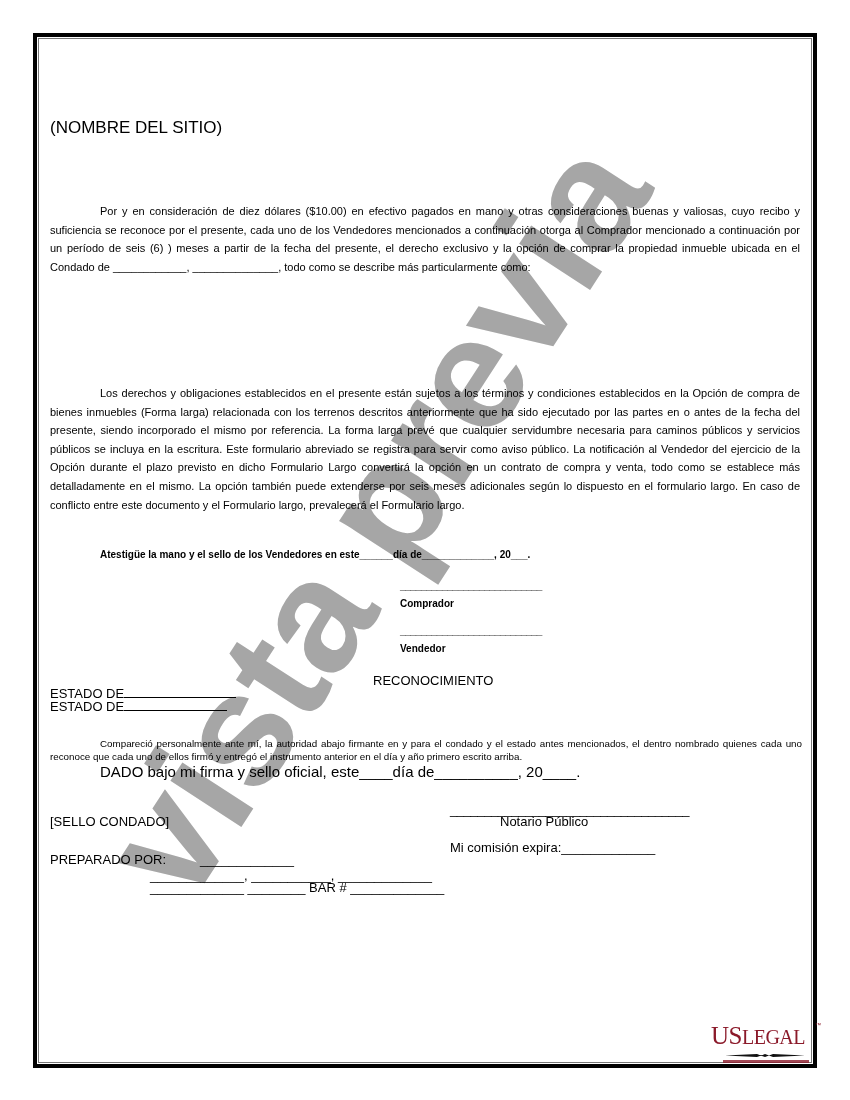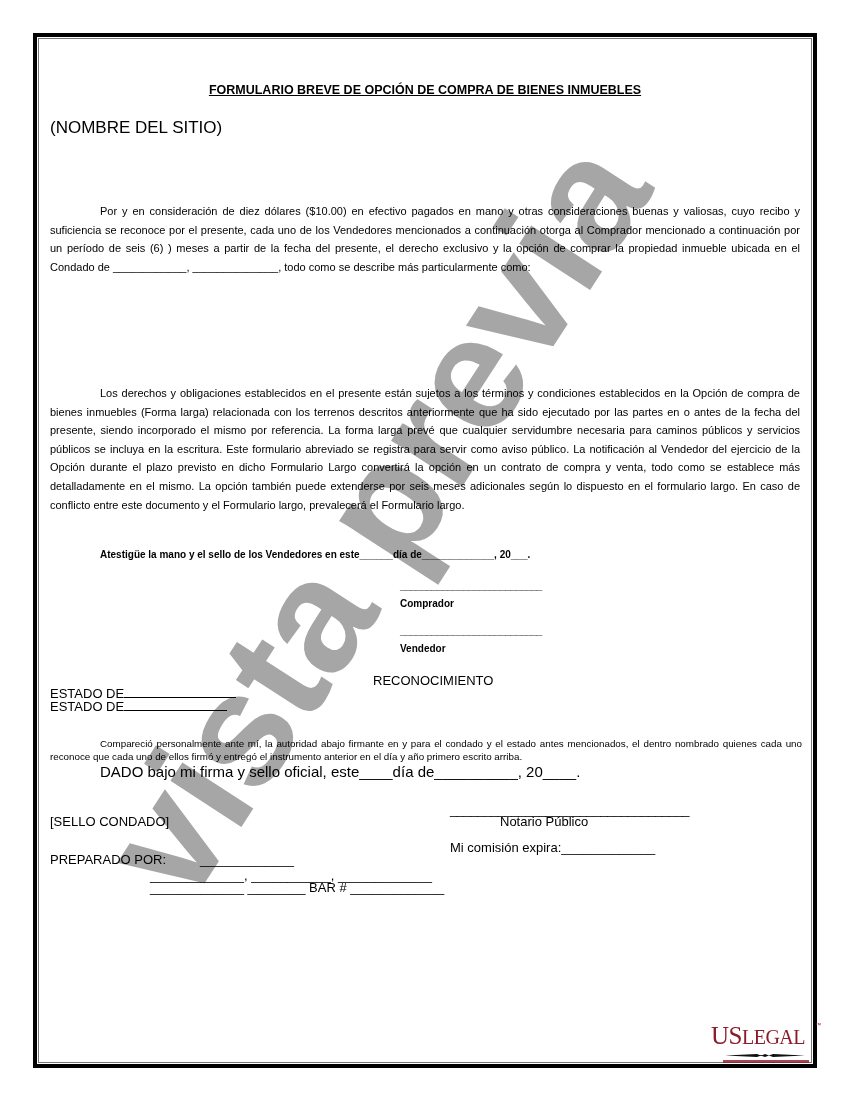--- a/index.html
+++ b/index.html
@@ -35,21 +35,20 @@
 <body>
 
 <div class="frame"></div>
 
 <div class="watermark">
   <span>vista previa</span>
 </div>
 
 <div class="content">
 
-  <div class="abs title">FORMULARIO BREVE DE OPCIÓN DE COMPRA DE BIENES INMUEBLES</div>
   <div class="abs site">(NOMBRE DEL SITIO)</div>
 
   <div class="para p1"><span class="indent"></span><span>Por y en consideración de diez dólares ($10.00) en efectivo pagados en mano y otras consideraciones buenas y valiosas, cuyo recibo y suficiencia se reconoce por el presente, cada uno de los Vendedores mencionados a continuación otorga al Comprador mencionado a continuación por un período de seis (6) ) meses a partir de la fecha del presente, el derecho exclusivo y la opción de comprar la propiedad inmueble ubicada en el Condado de ____________, ______________, todo como se describe más particularmente como:</span></div>
 
   <div class="para p2"><span class="indent"></span><span>Los derechos y obligaciones establecidos en el presente están sujetos a los términos y condiciones establecidos en la Opción de compra de bienes inmuebles (Forma larga) relacionada con los terrenos descritos anteriormente que ha sido ejecutado por las partes en o antes de la fecha del presente, siendo incorporado el mismo por referencia. La forma larga prevé que cualquier servidumbre necesaria para caminos públicos y servicios públicos se incluya en la escritura. Este formulario abreviado se registra para servir como aviso público. La notificación al Vendedor del ejercicio de la Opción durante el plazo previsto en dicho Formulario Largo convertirá la opción en un contrato de compra y venta, todo como se establece más detalladamente en el mismo. La opción también puede extenderse por seis meses adicionales según lo dispuesto en el formulario largo. En caso de conflicto entre este documento y el Formulario largo, prevalecerá el Formulario largo.</span></div>
 
   <div class="abs sig" style="left:100px; top:549px;">Atestigüe la mano y el sello de los Vendedores en este______día de_____________, 20___.</div>
 
   <div class="abs sig" style="left:400px; top:580px; letter-spacing:-0.3px;">___________________________</div>
   <div class="abs sig" style="left:400px; top:598px;">Comprador</div>

